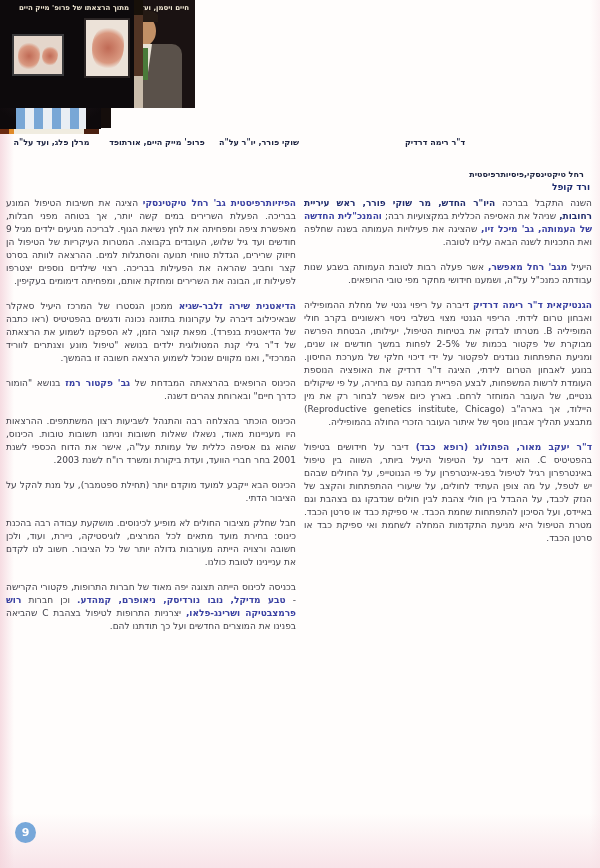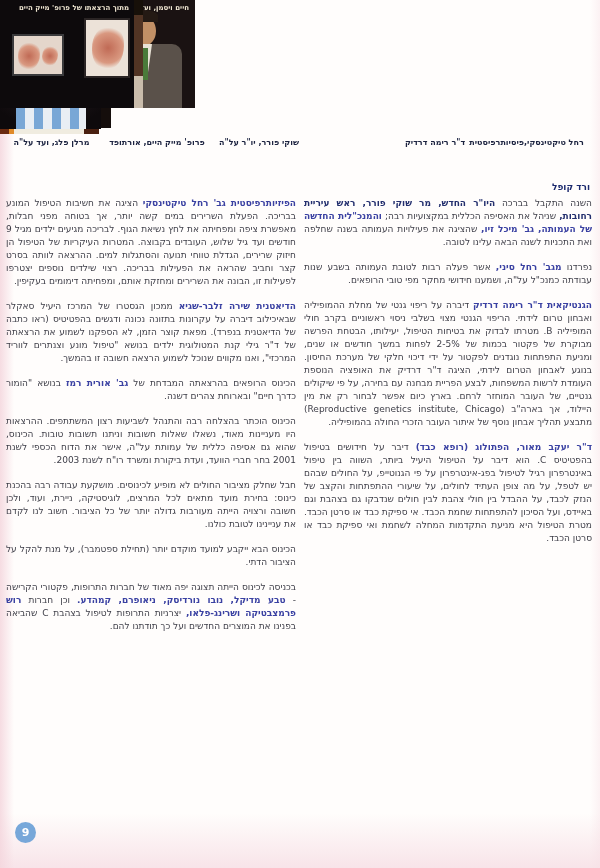--- a/index.html
+++ b/index.html
@@ -145,37 +145,37 @@
     <div class="abs" style="left:26px;top:8px;width:48px;height:54px;background:#2c2220;border-radius:50% 50% 35% 35%;"></div>
     <div class="abs face" style="left:35px;top:20px;width:30px;height:36px;background:#d8a888;"></div>
     <div class="abs" style="left:38px;top:31px;width:24px;height:8px;border:1px solid #4a382e;border-radius:4px;background:rgba(255,255,255,.25);"></div>
     <div class="abs torso" style="left:16px;top:60px;width:70px;height:69px;background:repeating-linear-gradient(90deg,#79a7d6 0 9px,#e9eef4 9px 18px);"></div>
   </div>
 
   <div class="top-caption" style="left:0;width:103px;">מרלן פלג, ועד על"ה</div>
   <div class="top-caption" style="left:104px;width:106px;">פרופ' מייק היים, אורתופד</div>
   <div class="top-caption" style="left:207px;width:104px;">שוקי פורר, יו"ר על"ה</div>
   <div class="top-caption" style="left:385px;width:100px;">ד"ר רימה דרדיק</div>
-  <div class="top-caption" style="left:455px;width:143px;">רחל טיקטינסקי,פיסיותרפיסטית</div>
+  <div class="top-caption" style="left:455px;width:143px;margin-top:32px;">רחל טיקטינסקי,פיסיותרפיסטית</div>
 
   <div id="author">ורד קופל</div>
 
   <div class="col" id="col-right">
       <p class="para"><span class="seg-n">השנה התקבל בברכה </span><span class="seg-strong">היו"ר החדש, מר שוקי פורר, ראש עיריית רחובות,</span><span class="seg-n"> שניהל את האסיפה הכללית במקצועיות רבה; </span><span class="seg-lead">והמנכ"לית החדשה של העמותה, גב' מיכל זיו,</span><span class="seg-n"> שהציגה את פעילויות העמותה בשנה שחלפה ואת התכניות לשנה הבאה עלינו לטובה.</span></p>
-      <p class="para"><span class="seg-n">נפרדנו </span><span class="seg-lead">מגב' רחל סיני,</span><span class="seg-n"> אשר פעלה רבות לטובת העמותה בשבע שנות עבודתה כמנכ"ל על"ה, ושמענו חידושי מחקר מפי טובי הרופאים.</span></p>
+      <p class="para"><span class="seg-n">היעיל </span><span class="seg-lead">מגב' רחל מאפשר,</span><span class="seg-n"> אשר פעלה רבות לטובת העמותה בשבע שנות עבודתה כמנכ"ל על"ה, ושמענו חידושי מחקר מפי טובי הרופאים.</span></p>
       <p class="para"><span class="seg-lead">הגנטיקאית ד"ר רימה דרדיק</span><span class="seg-n"> דיברה על ריפוי גנטי של מחלת ההמופיליה ואבחון טרום לידתי. הריפוי הגנטי מצוי בשלבי ניסוי ראשוניים בקרב חולי המופיליה B. מטרתו לבדוק את בטיחות הטיפול, יעילותו, הבטחת הפרשה מבוקרת של פקטור בכמות של 2-5% לפחות במשך חודשים או שנים, ומניעת התפתחות נוגדנים לפקטור על ידי דיכוי חלקי של מערכת החיסון. בנוגע לאבחון הטרום לידתי, הציגה ד"ר דרדיק את האופציה הנוספת העומדת לרשות המשפחות, לבצע הפריית מבחנה עם בחירה, על פי שיקולים גנטיים, של העובר המוחזר לרחם. בארץ כיום אפשר לבחור רק את מין היילוד, אך בארה"ב (Reproductive genetics institute, Chicago) מתבצע תהליך אבחון נוסף של איתור העובר הזכרי החולה בהמופיליה.</span></p>
       <p class="para"><span class="seg-lead">ד"ר יעקב מאור, הפתולוג (רופא כבד)</span><span class="seg-n"> דיבר על חידושים בטיפול בהפטיטיס C. הוא דיבר על הטיפול היעיל ביותר, השווה בין טיפול באינטרפרון רגיל לטיפול בפג-אינטרפרון על פי הגנוטייפ, על החולים שבהם יש לטפל, על מה צופן העתיד לחולים, על שיעורי ההתפתחות והקצב של הנזק לכבד, על ההבדל בין חולי צהבת לבין חולים שנדבקו גם בצהבת וגם באיידס, ועל הסיכון להתפתחות שחמת הכבד. אי ספיקת כבד או סרטן הכבד. מטרת הטיפול היא מניעת התקדמות המחלה לשחמת ואי ספיקת כבד או סרטן הכבד.</span></p>
     </div>
   <div class="col" id="col-left">
       <p class="para"><span class="seg-lead">הפיזיותרפיסטית גב' רחל טיקטינסקי</span><span class="seg-n"> הציגה את חשיבות הטיפול המונע בבריכה. הפעלת השרירים במים קשה יותר, אך בטוחה מפני חבלות, מאפשרת ציפה ומפחיתה את לחץ נשיאת הגוף. לבריכה מגיעים ילדים מגיל 9 חודשים ועד גיל שלוש, העובדים בקבוצה. המטרות העיקריות של הטיפול הן חיזוק שרירים, הגדלת טווחי תנועה והסתגלות למים. ההרצאה לוותה בסרט קצר וחביב שהראה את הפעילות בבריכה. רצוי שילדים נוספים יצטרפו לפעילות זו, הבונה את השרירים ומחזקת אותם, ומפחיתה דימומים בעקיפין.</span></p>
       <p class="para"><span class="seg-lead">הדיאטנית שירה זלבר-שגיא</span><span class="seg-n"> ממכון הגסטרו של המרכז היעיל סאקלר שבאיכילוב דיברה על עקרונות בתזונה נכונה ודגשים בהפטיטיס (ראו כתבה של הדיאטנית בנפרד). מפאת קוצר הזמן, לא הספקנו לשמוע את הרצאתה של ד"ר גילי קנת המטולוגית ילדים בנושא "טיפול מונע וצנתרים לווריד המרכזי", ואנו מקווים שנוכל לשמוע הרצאה חשובה זו בהמשך.</span></p>
-      <p class="para"><span class="seg-n">הכינוס הרופאים בהרצאתה המבדחת של </span><span class="seg-lead">גב' אורית רמז</span><span class="seg-n"> בנושא "הומור כדרך חיים" ובארוחת צהרים דשנה.</span></p>
+      <p class="para"><span class="seg-n">הכינוס הרופאים בהרצאתה המבדחת של </span><span class="seg-lead">גב' פקטור רמז</span><span class="seg-n"> בנושא "הומור כדרך חיים" ובארוחת צהרים דשנה.</span></p>
       <p class="para"><span class="seg-n">הכינוס הוכתר בהצלחה רבה והתנהל לשביעות רצון המשתתפים. ההרצאות היו מעניינות מאוד, נשאלו שאלות חשובות וניתנו תשובות טובות. הכינוס, שהוא גם אסיפה כללית של עמותת על"ה, אישר את הדוח הכספי לשנת 2001 בחר חברי הוועד, ועדת ביקורת ומשרד רו"ח לשנת 2003.</span></p>
+      <p class="para"><span class="seg-n">הכינוס הבא ייקבע למועד מוקדם יותר (תחילת ספטמבר), על מנת להקל על הציבור הדתי.</span></p>
       <p class="para"><span class="seg-n">חבל שחלק מציבור החולים לא מופיע לכינוסים. מושקעת עבודה רבה בהכנת כינוס: בחירת מועד מתאים לכל המרצים, לוגיסטיקה, ניירת, ועוד, ולכן חשובה ורצויה הייתה מעורבות גדולה יותר של כל הציבור. חשוב לנו לקדם את עניינינו לטובת כולנו.</span></p>
-      <p class="para"><span class="seg-n">הכינוס הבא ייקבע למועד מוקדם יותר (תחילת ספטמבר), על מנת להקל על הציבור הדתי.</span></p>
       <p class="para"><span class="seg-n">בכניסה לכינוס הייתה תצוגה יפה מאוד של חברות התרופות, פקטורי הקרישה - </span><span class="seg-lead">טבע מדיקל, נובו נורדיסק, ניאופרם, קמהדע.</span><span class="seg-n"> וכן חברות </span><span class="seg-lead">רוש פרמצבטיקה ושרינג-פלאו,</span><span class="seg-n"> יצרניות התרופות לטיפול בצהבת C שהביאה בפנינו את המוצרים החדשים ועל כך תודתנו להם.</span></p>
     </div>
 
   <div class="photo" id="bp1">
     <div class="overlay-caption dark-caption" style="top:3px;right:4px;">חברות התרופות בכניסה לכינוס</div>
     <div class="abs" id="banner">
       <div class="abs" id="banner-box">PegIntron</div>
       <div class="banner-line" style="top:22px;"></div>
       <div class="banner-line" style="top:28px;"></div>
       <div class="banner-line" style="top:34px;width:60%;"></div>

